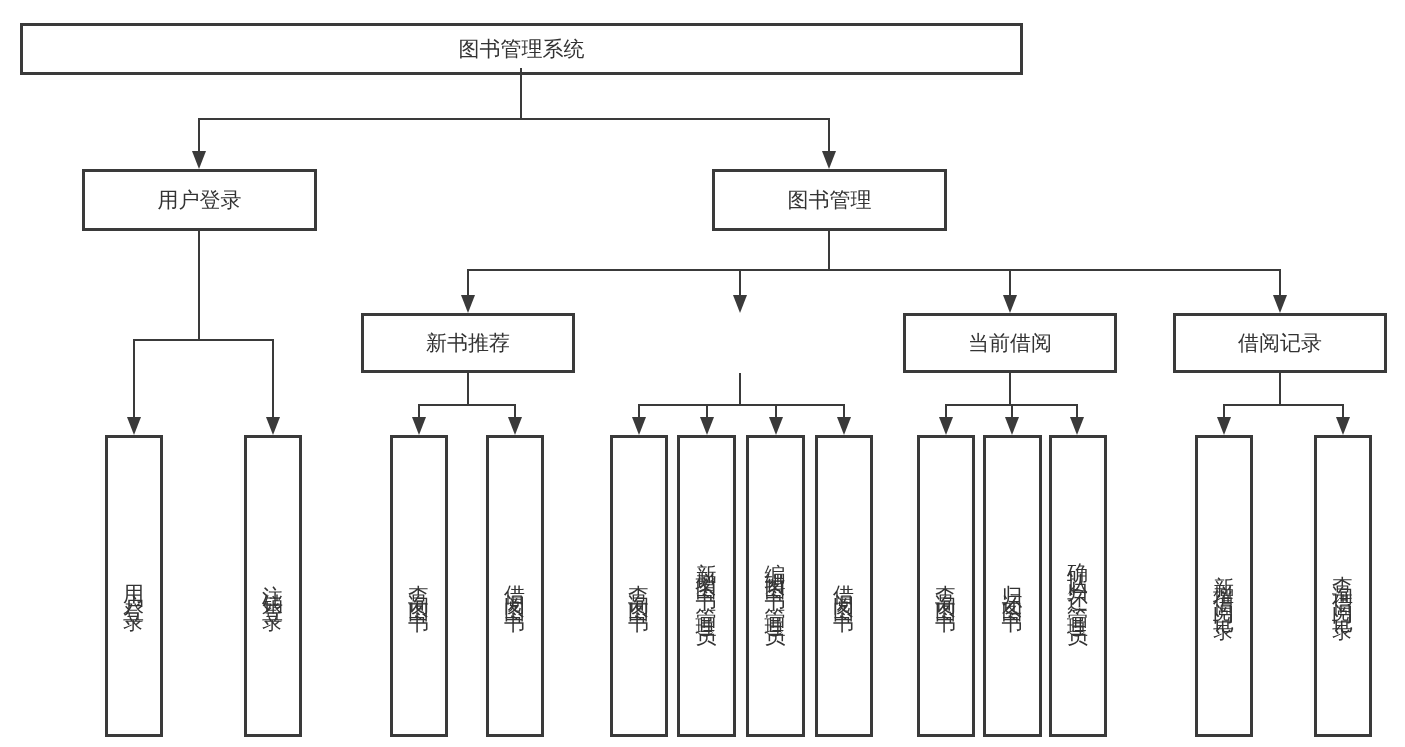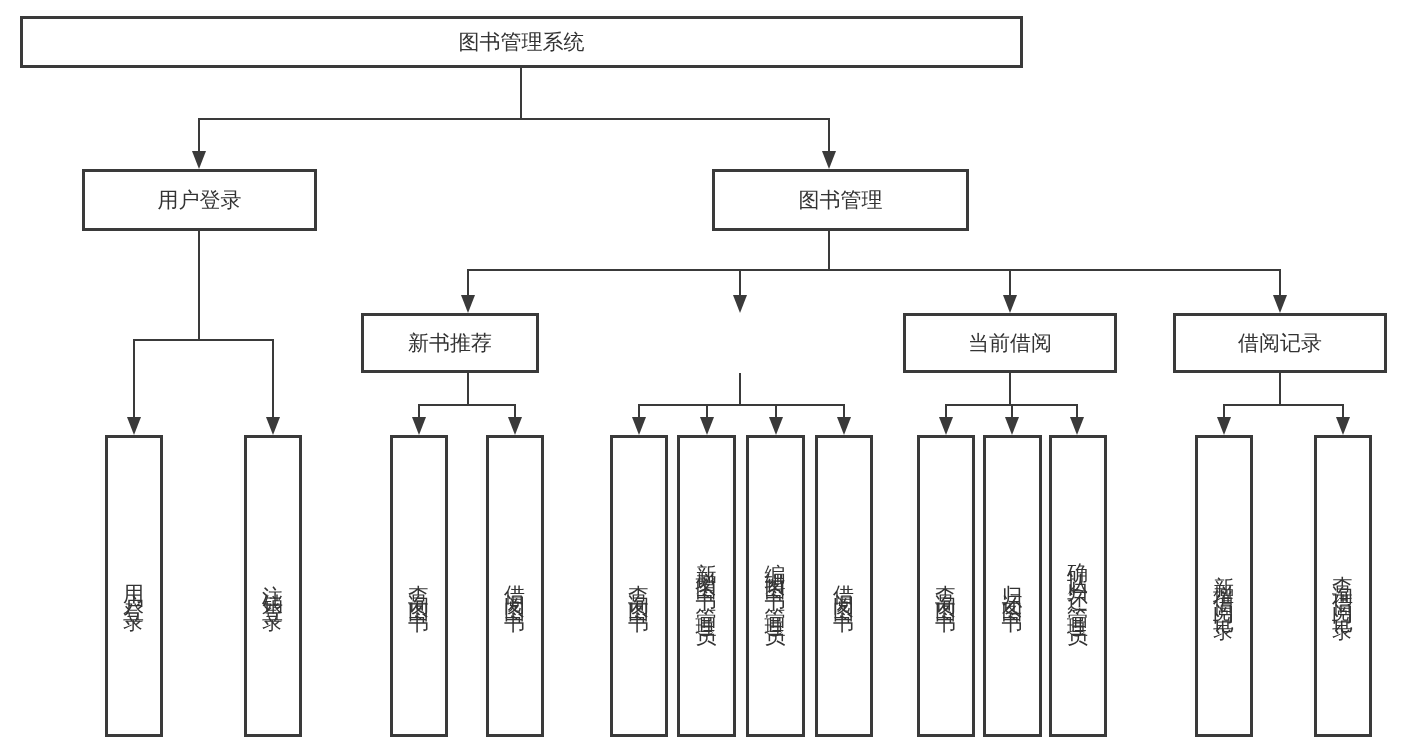--- a/index.html
+++ b/index.html
@@ -48,32 +48,32 @@
     color: var(--watermark, #adadad);
     white-space: nowrap;
     z-index: 5;
   }
 </style>
 </head>
 <body>
 
 <div class="canvas">
 
-  <div class="box" style="left:20px;top:16px;width:1003px;height:52px">
+  <div class="box" style="left:20px;top:23px;width:1003px;height:52px">
     <span>图书管理系统</span>
   </div>
 
   <div class="box" style="left:82px;top:169px;width:235px;height:62px">
     <span>用户登录</span>
   </div>
-  <div class="box" style="left:712px;top:169px;width:257px;height:62px">
+  <div class="box" style="left:712px;top:169px;width:235px;height:62px">
     <span>图书管理</span>
   </div>
 
-  <div class="box" style="left:361px;top:313px;width:178px;height:60px">
+  <div class="box" style="left:361px;top:313px;width:214px;height:60px">
     <span>新书推荐</span>
   </div>
   <div class="box" style="left:903px;top:313px;width:214px;height:60px">
     <span>当前借阅</span>
   </div>
   <div class="box" style="left:1173px;top:313px;width:214px;height:60px">
     <span>借阅记录</span>
   </div>
 
   <div class="box leaf" style="left:105px;width:58px">

